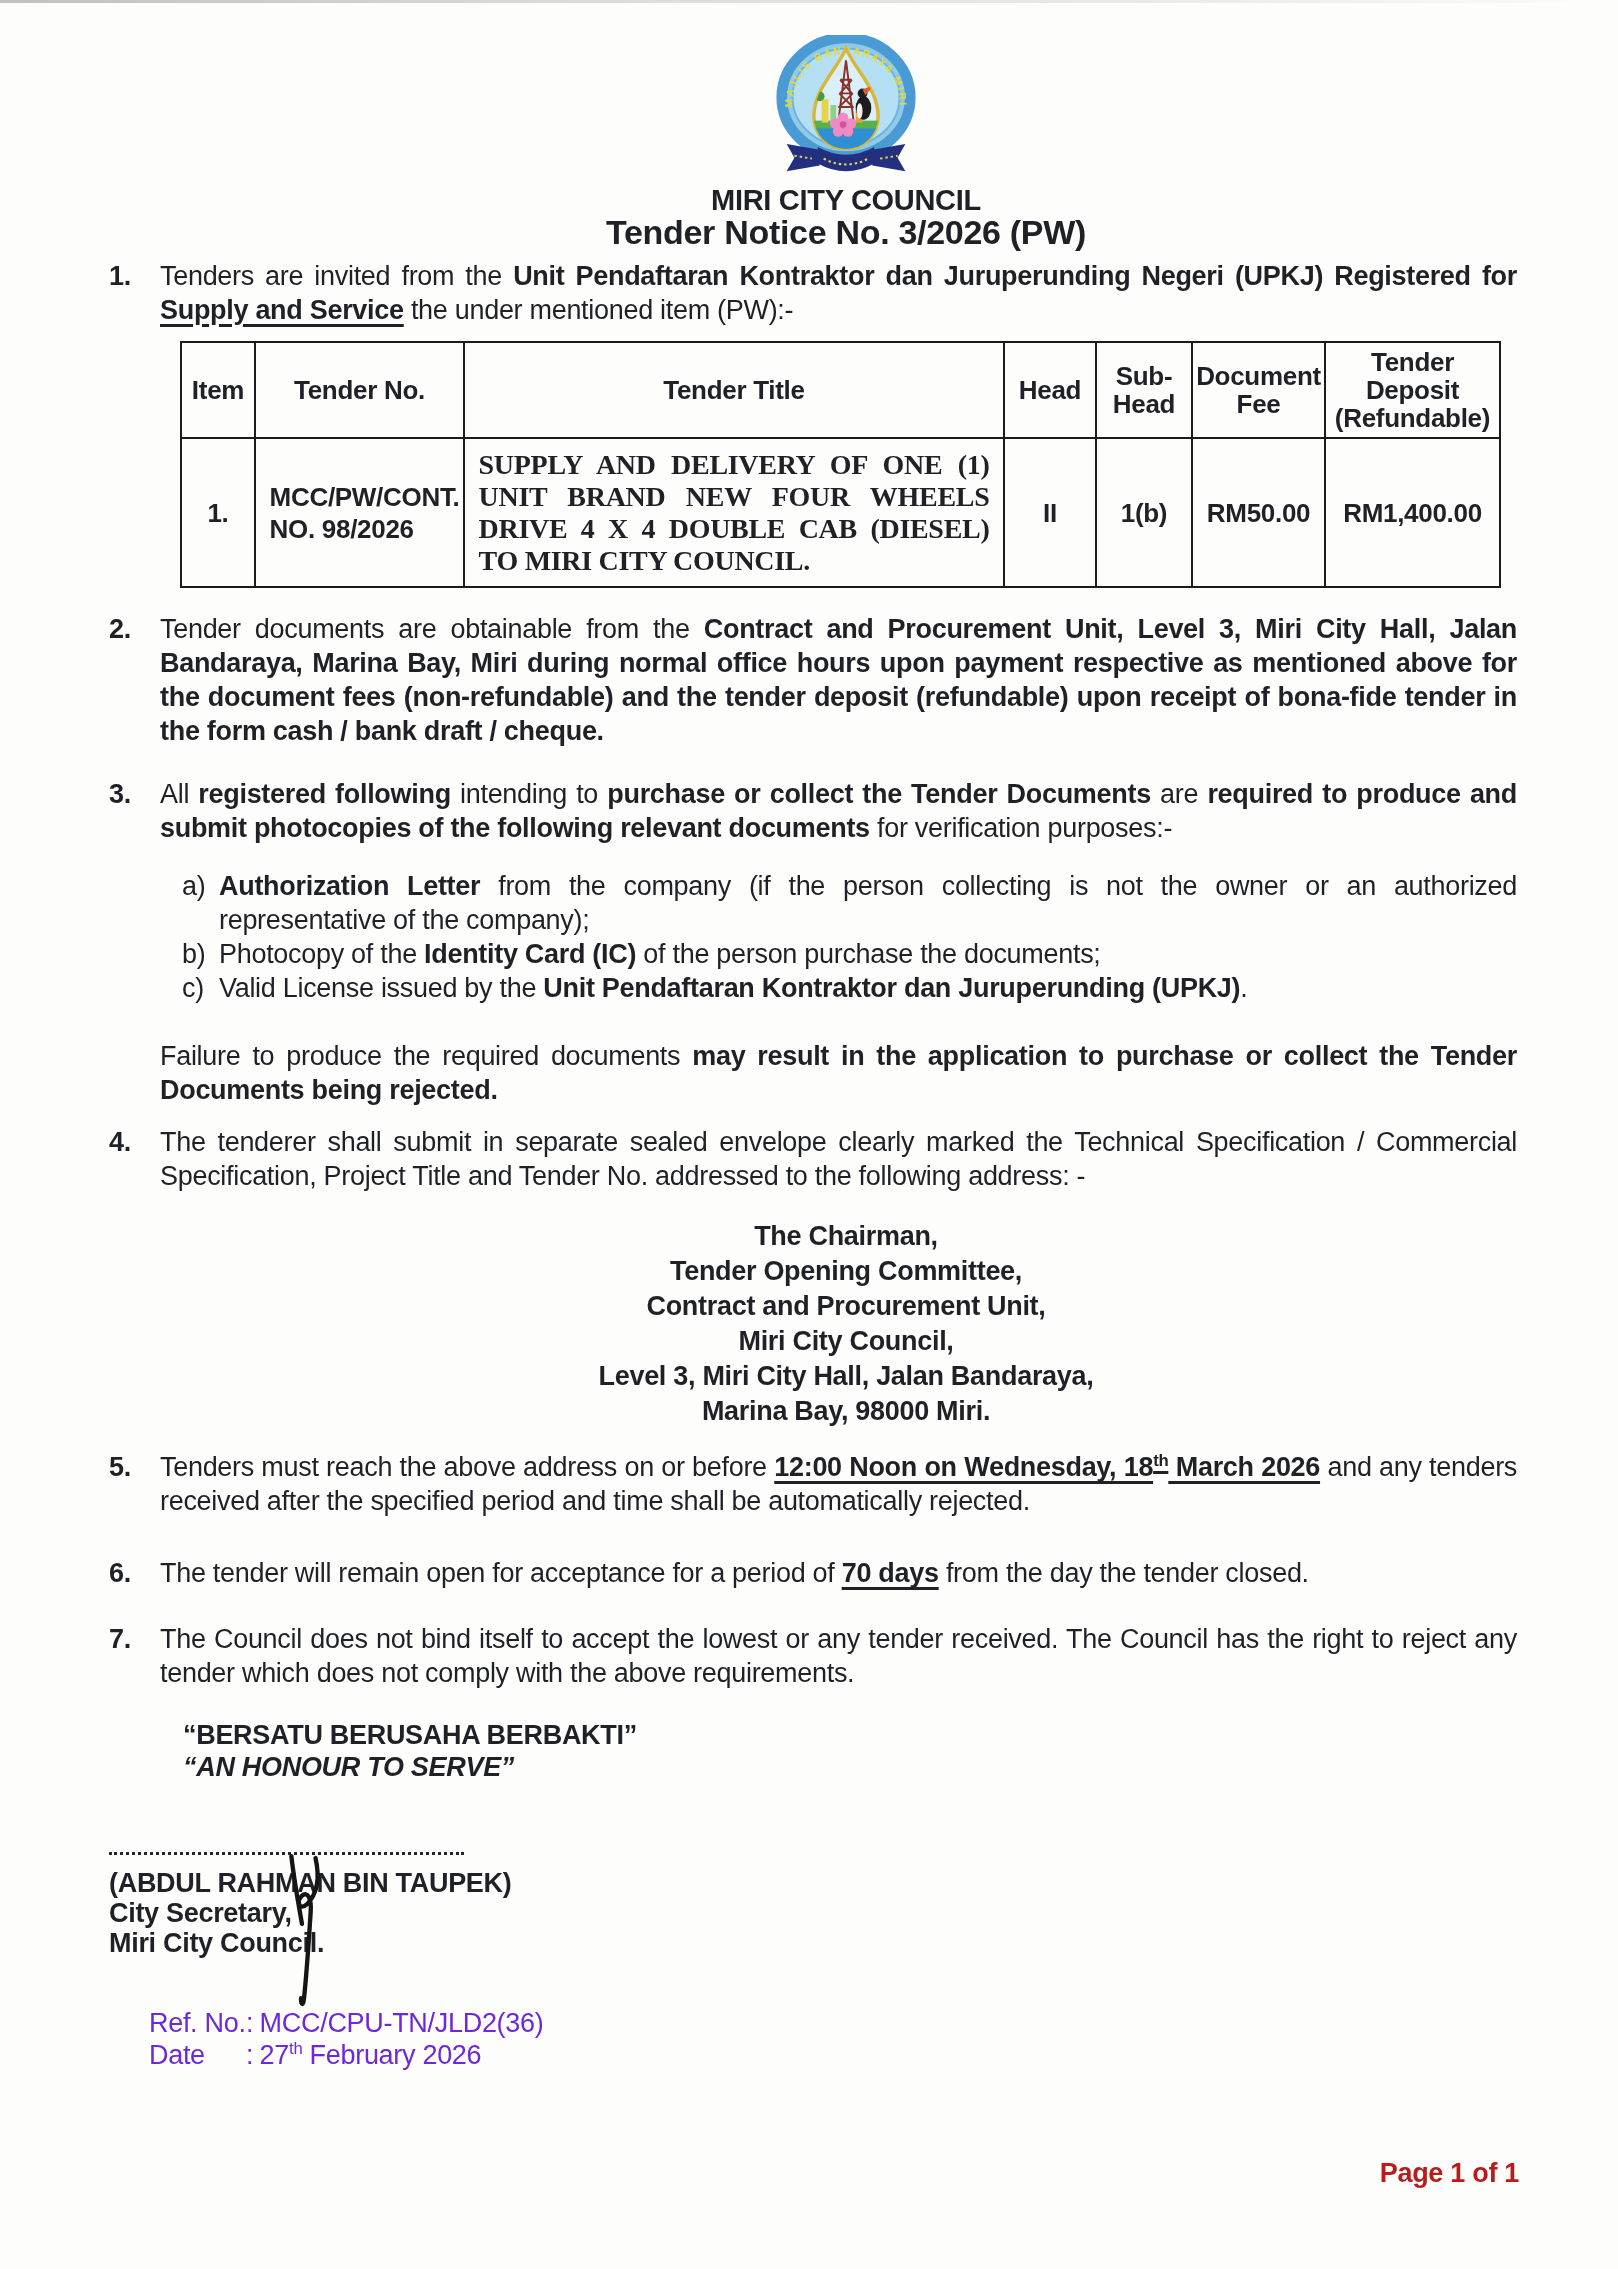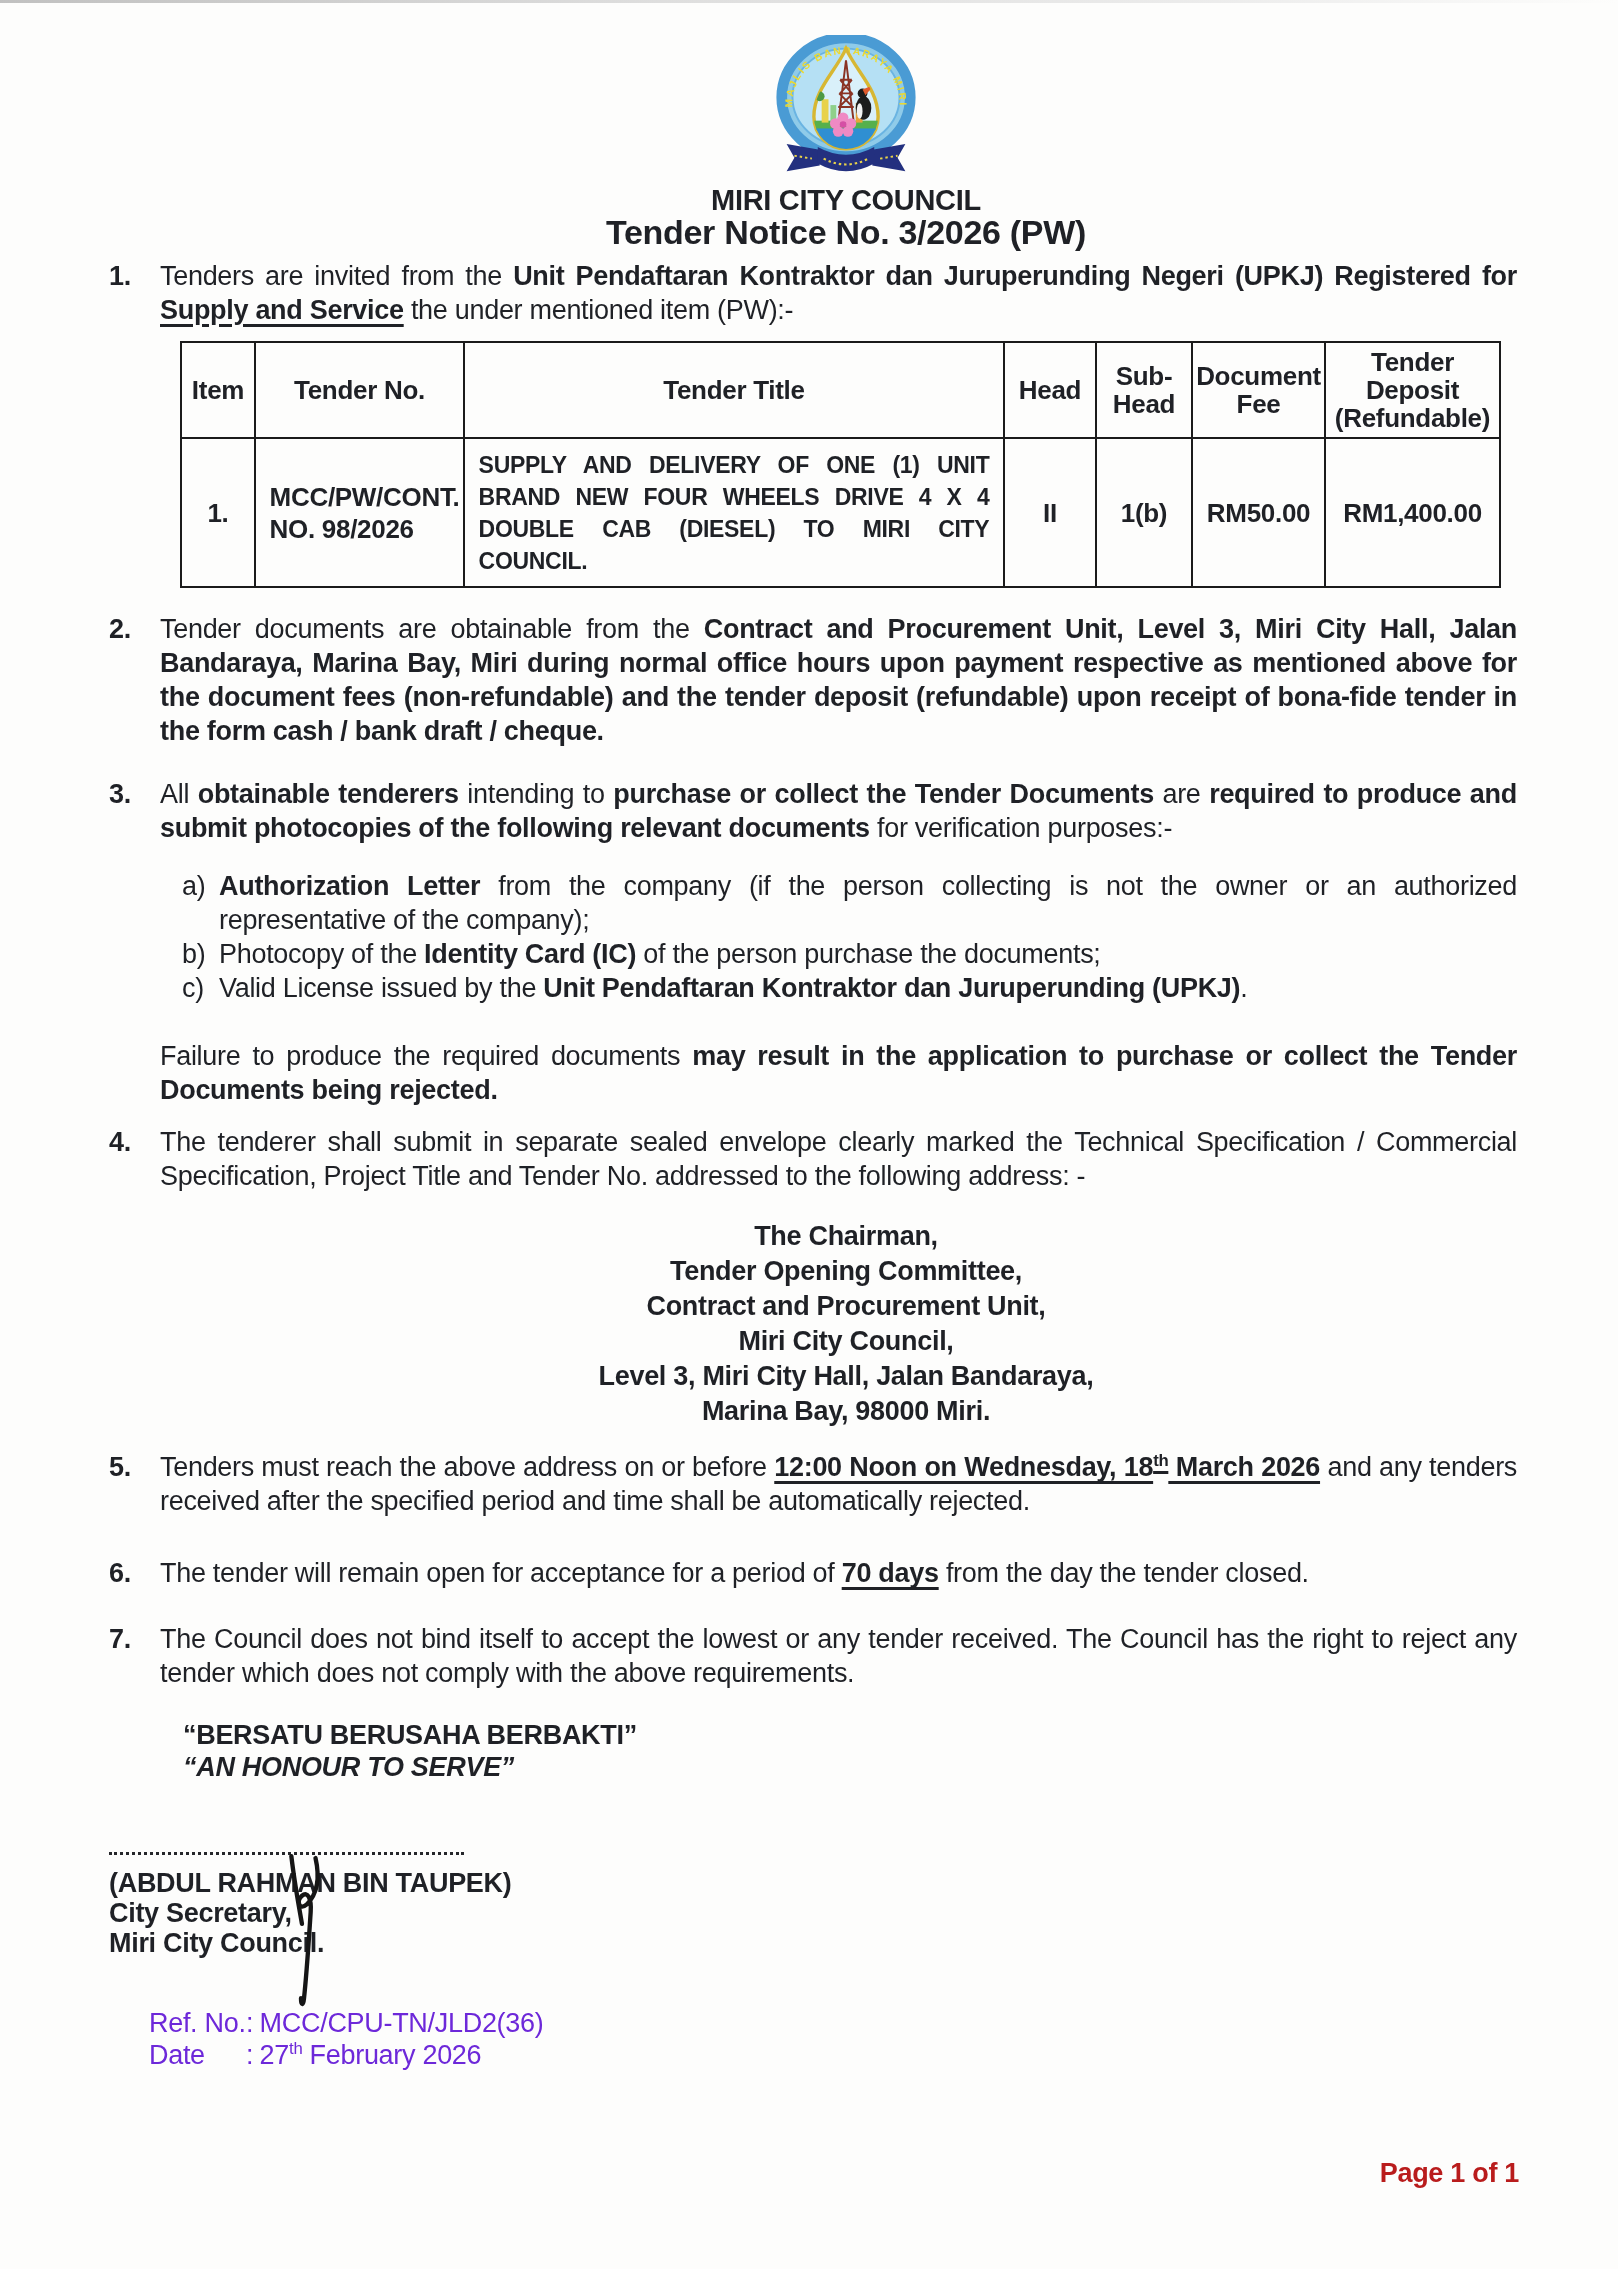--- a/index.html
+++ b/index.html
@@ -38,21 +38,21 @@
   .mt-p6{margin-top:38px;}
   .mt-p7{margin-top:32px;}
   
   .tender-table{border-collapse:collapse;table-layout:fixed;width:1319px;
     margin:14.6px 0 0 71px;font-size:26px;}
   .tender-table th,.tender-table td{border:2.9px solid #1b1b1b;font-weight:bold;}
   .tender-table th{padding:4.9px 2.9px;line-height:28px;vertical-align:middle;text-align:center;}
   .tender-table td{vertical-align:middle;line-height:32px;}
   .c-item{text-align:center;}
   .c-no{padding:7.8px 5.8px 7.8px 13.6px;line-height:35px;}
-  .c-title{text-align:justify;padding:9.7px 13.6px;font-size:23px;}
+  .c-title{text-align:justify;padding:9.7px 13.6px;font-size:28px;font-family:Liberation Serif, serif;}
   .c-mid{text-align:center;}
   
   .sub-items{margin-top:24px;}
   .sub-item{display:flex;margin-left:73px;}
   .sub-item .ltr{width:37px;flex:none;}
   .sub-item .stxt{flex:1;text-align:justify;}
   .failure{margin-left:51px;margin-top:34px;text-align:justify;}
   
   .address{margin-top:26px;text-align:center;font-weight:bold;line-height:35px;position:relative;left:33px;}
   
@@ -164,21 +164,21 @@
       </tbody>
     </table>
 
     <div class="para mt-p2">
       <span class="num">2.</span>
       <div class="ptxt"><span>Tender documents are obtainable from the </span><span class="b">Contract and Procurement Unit, Level 3, Miri City Hall, Jalan Bandaraya, Marina Bay, Miri during normal office hours upon payment respective as mentioned above for the document fees (non-refundable) and the tender deposit (refundable) upon receipt of bona-fide tender in the form cash / bank draft / cheque.</span></div>
     </div>
 
     <div class="para mt-p3">
       <span class="num">3.</span>
-      <div class="ptxt"><span>All </span><span class="b">obtainable tenderers</span><span> intending to </span><span class="b">purchase or collect the Tender Documents</span><span> are </span><span class="b">required to produce and submit photocopies of the following relevant documents</span><span> for verification purposes:-</span></div>
+      <div class="ptxt"><span>All </span><span class="b">registered following</span><span> intending to </span><span class="b">purchase or collect the Tender Documents</span><span> are </span><span class="b">required to produce and submit photocopies of the following relevant documents</span><span> for verification purposes:-</span></div>
     </div>
 
     <div class="sub-items">
       <div class="sub-item">
         <span class="ltr">a)</span>
         <div class="stxt"><span class="b">Authorization Letter</span><span> from the company (if the person collecting is not the owner or an authorized representative of the company);</span></div>
       </div>
       <div class="sub-item">
         <span class="ltr">b)</span>
         <div class="stxt"><span>Photocopy of the </span><span class="b">Identity Card (IC)</span><span> of the person purchase the documents;</span></div>

